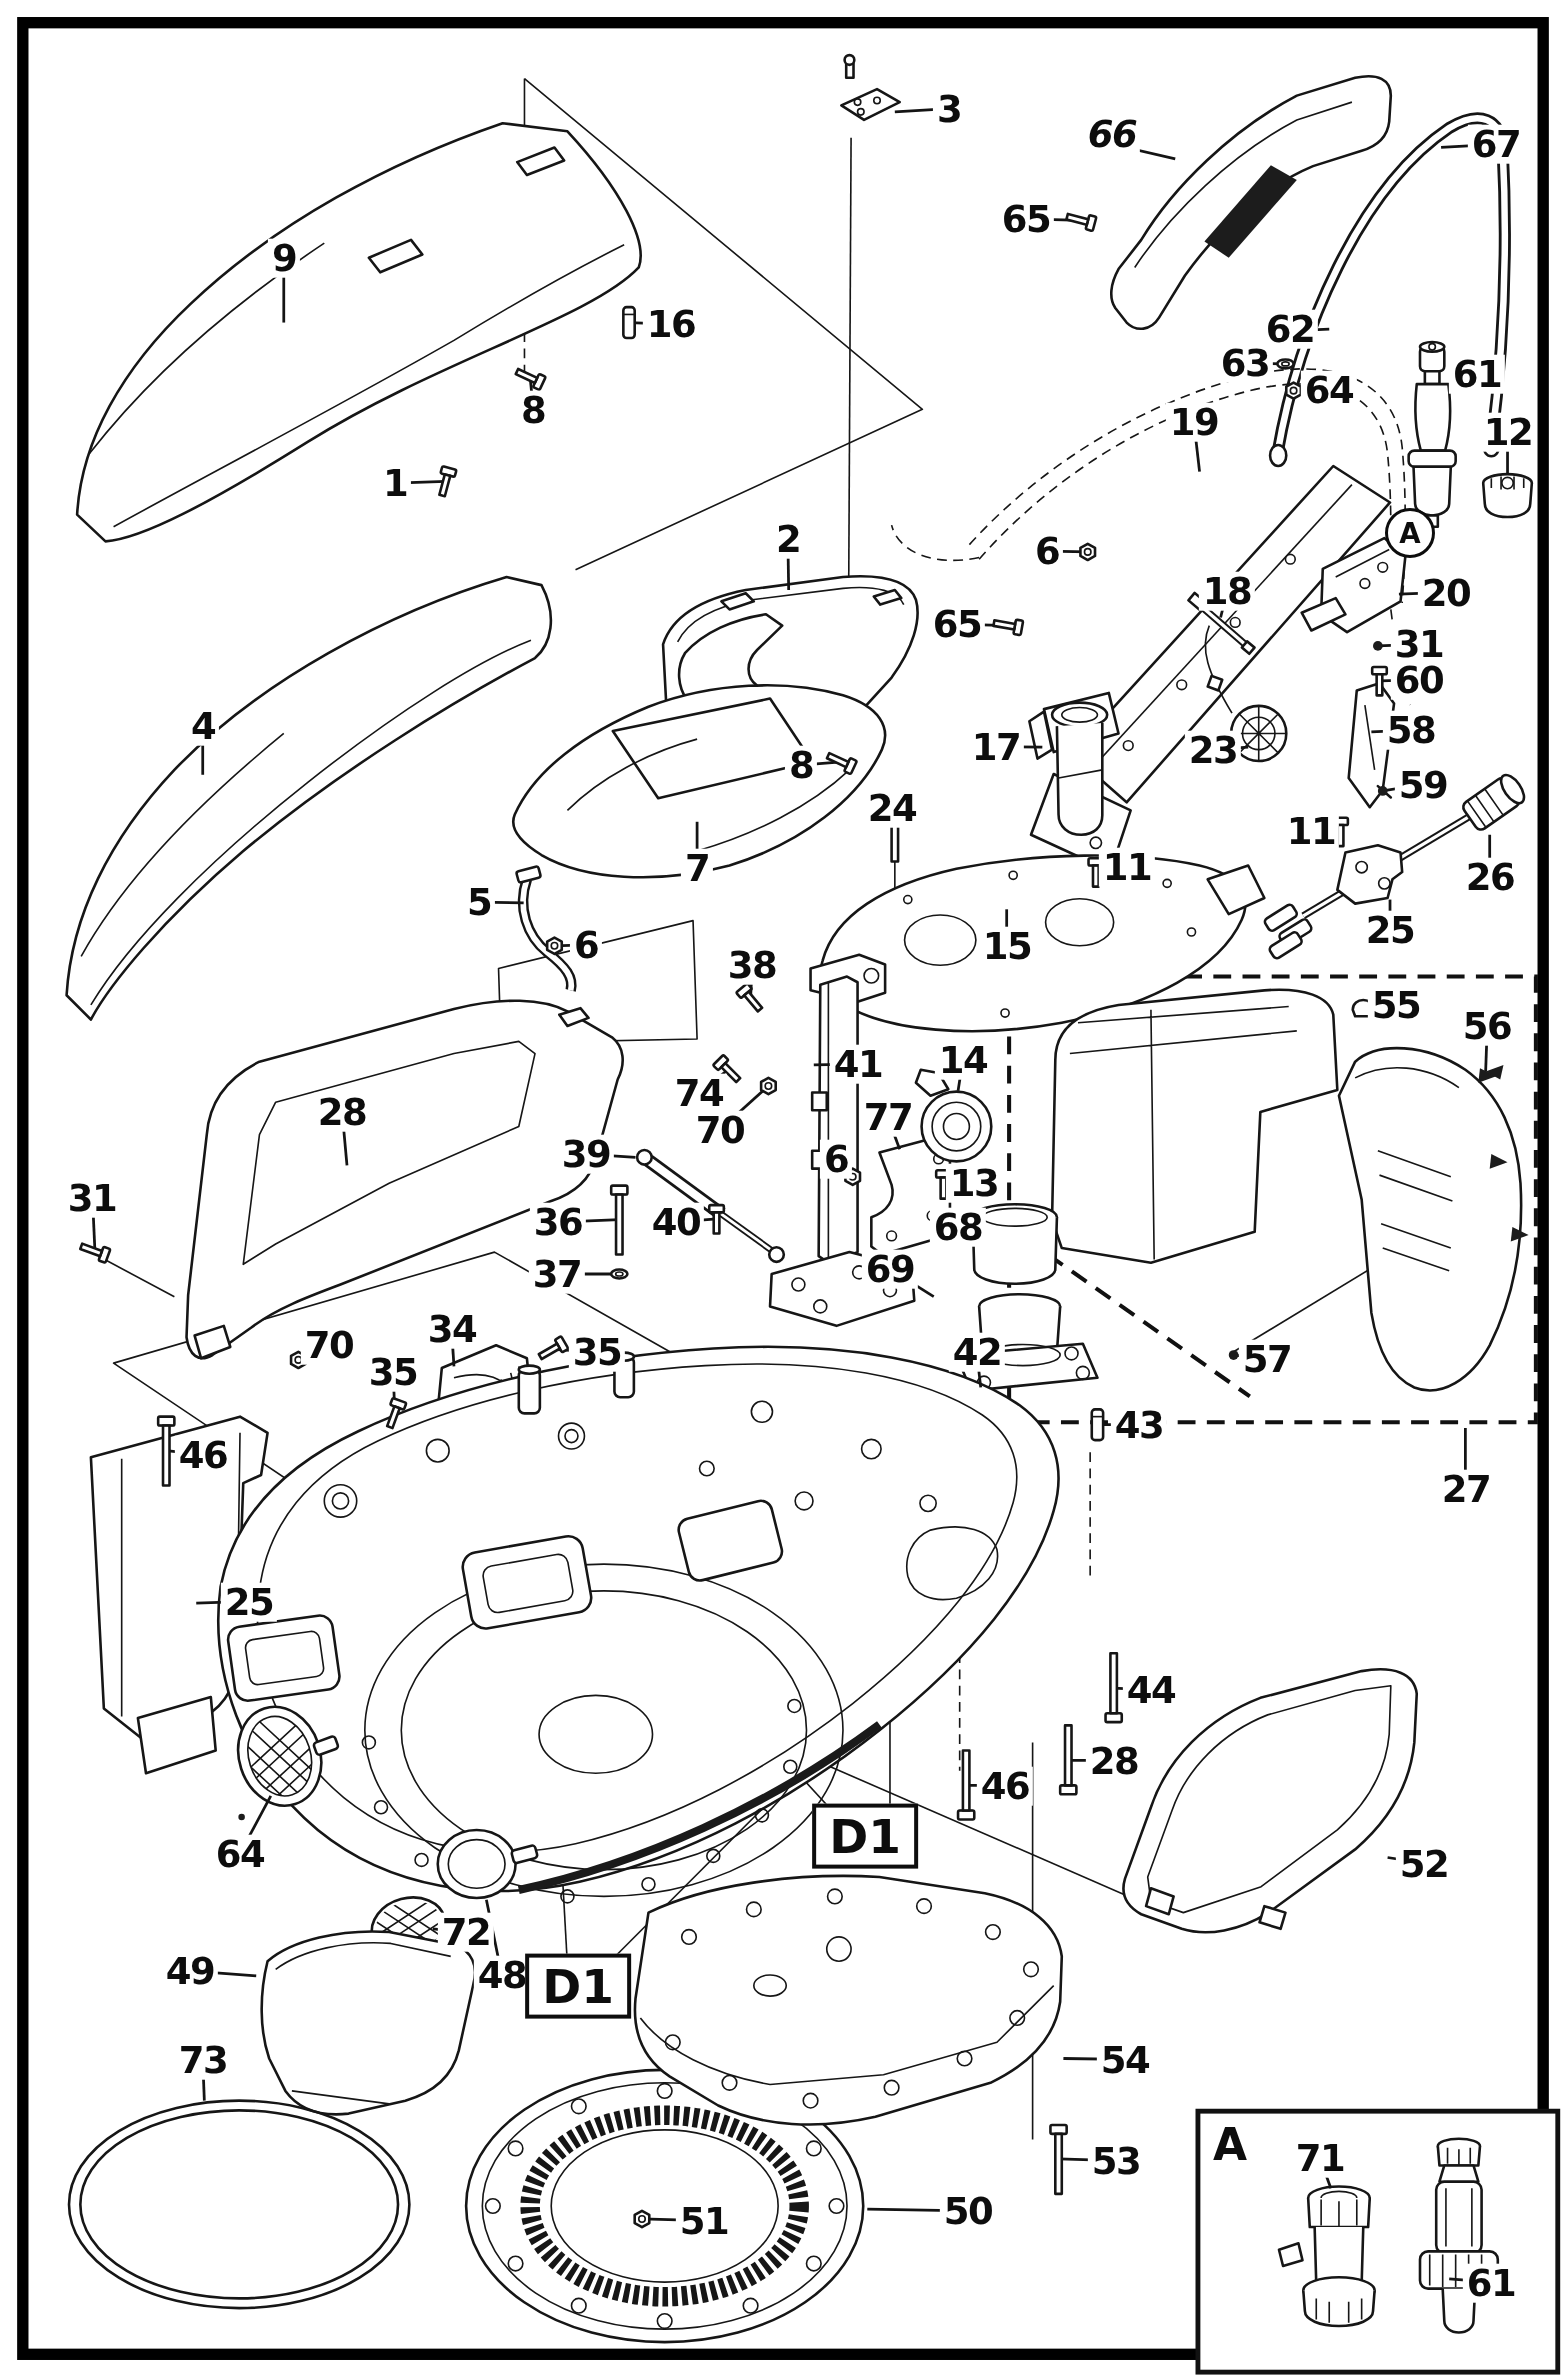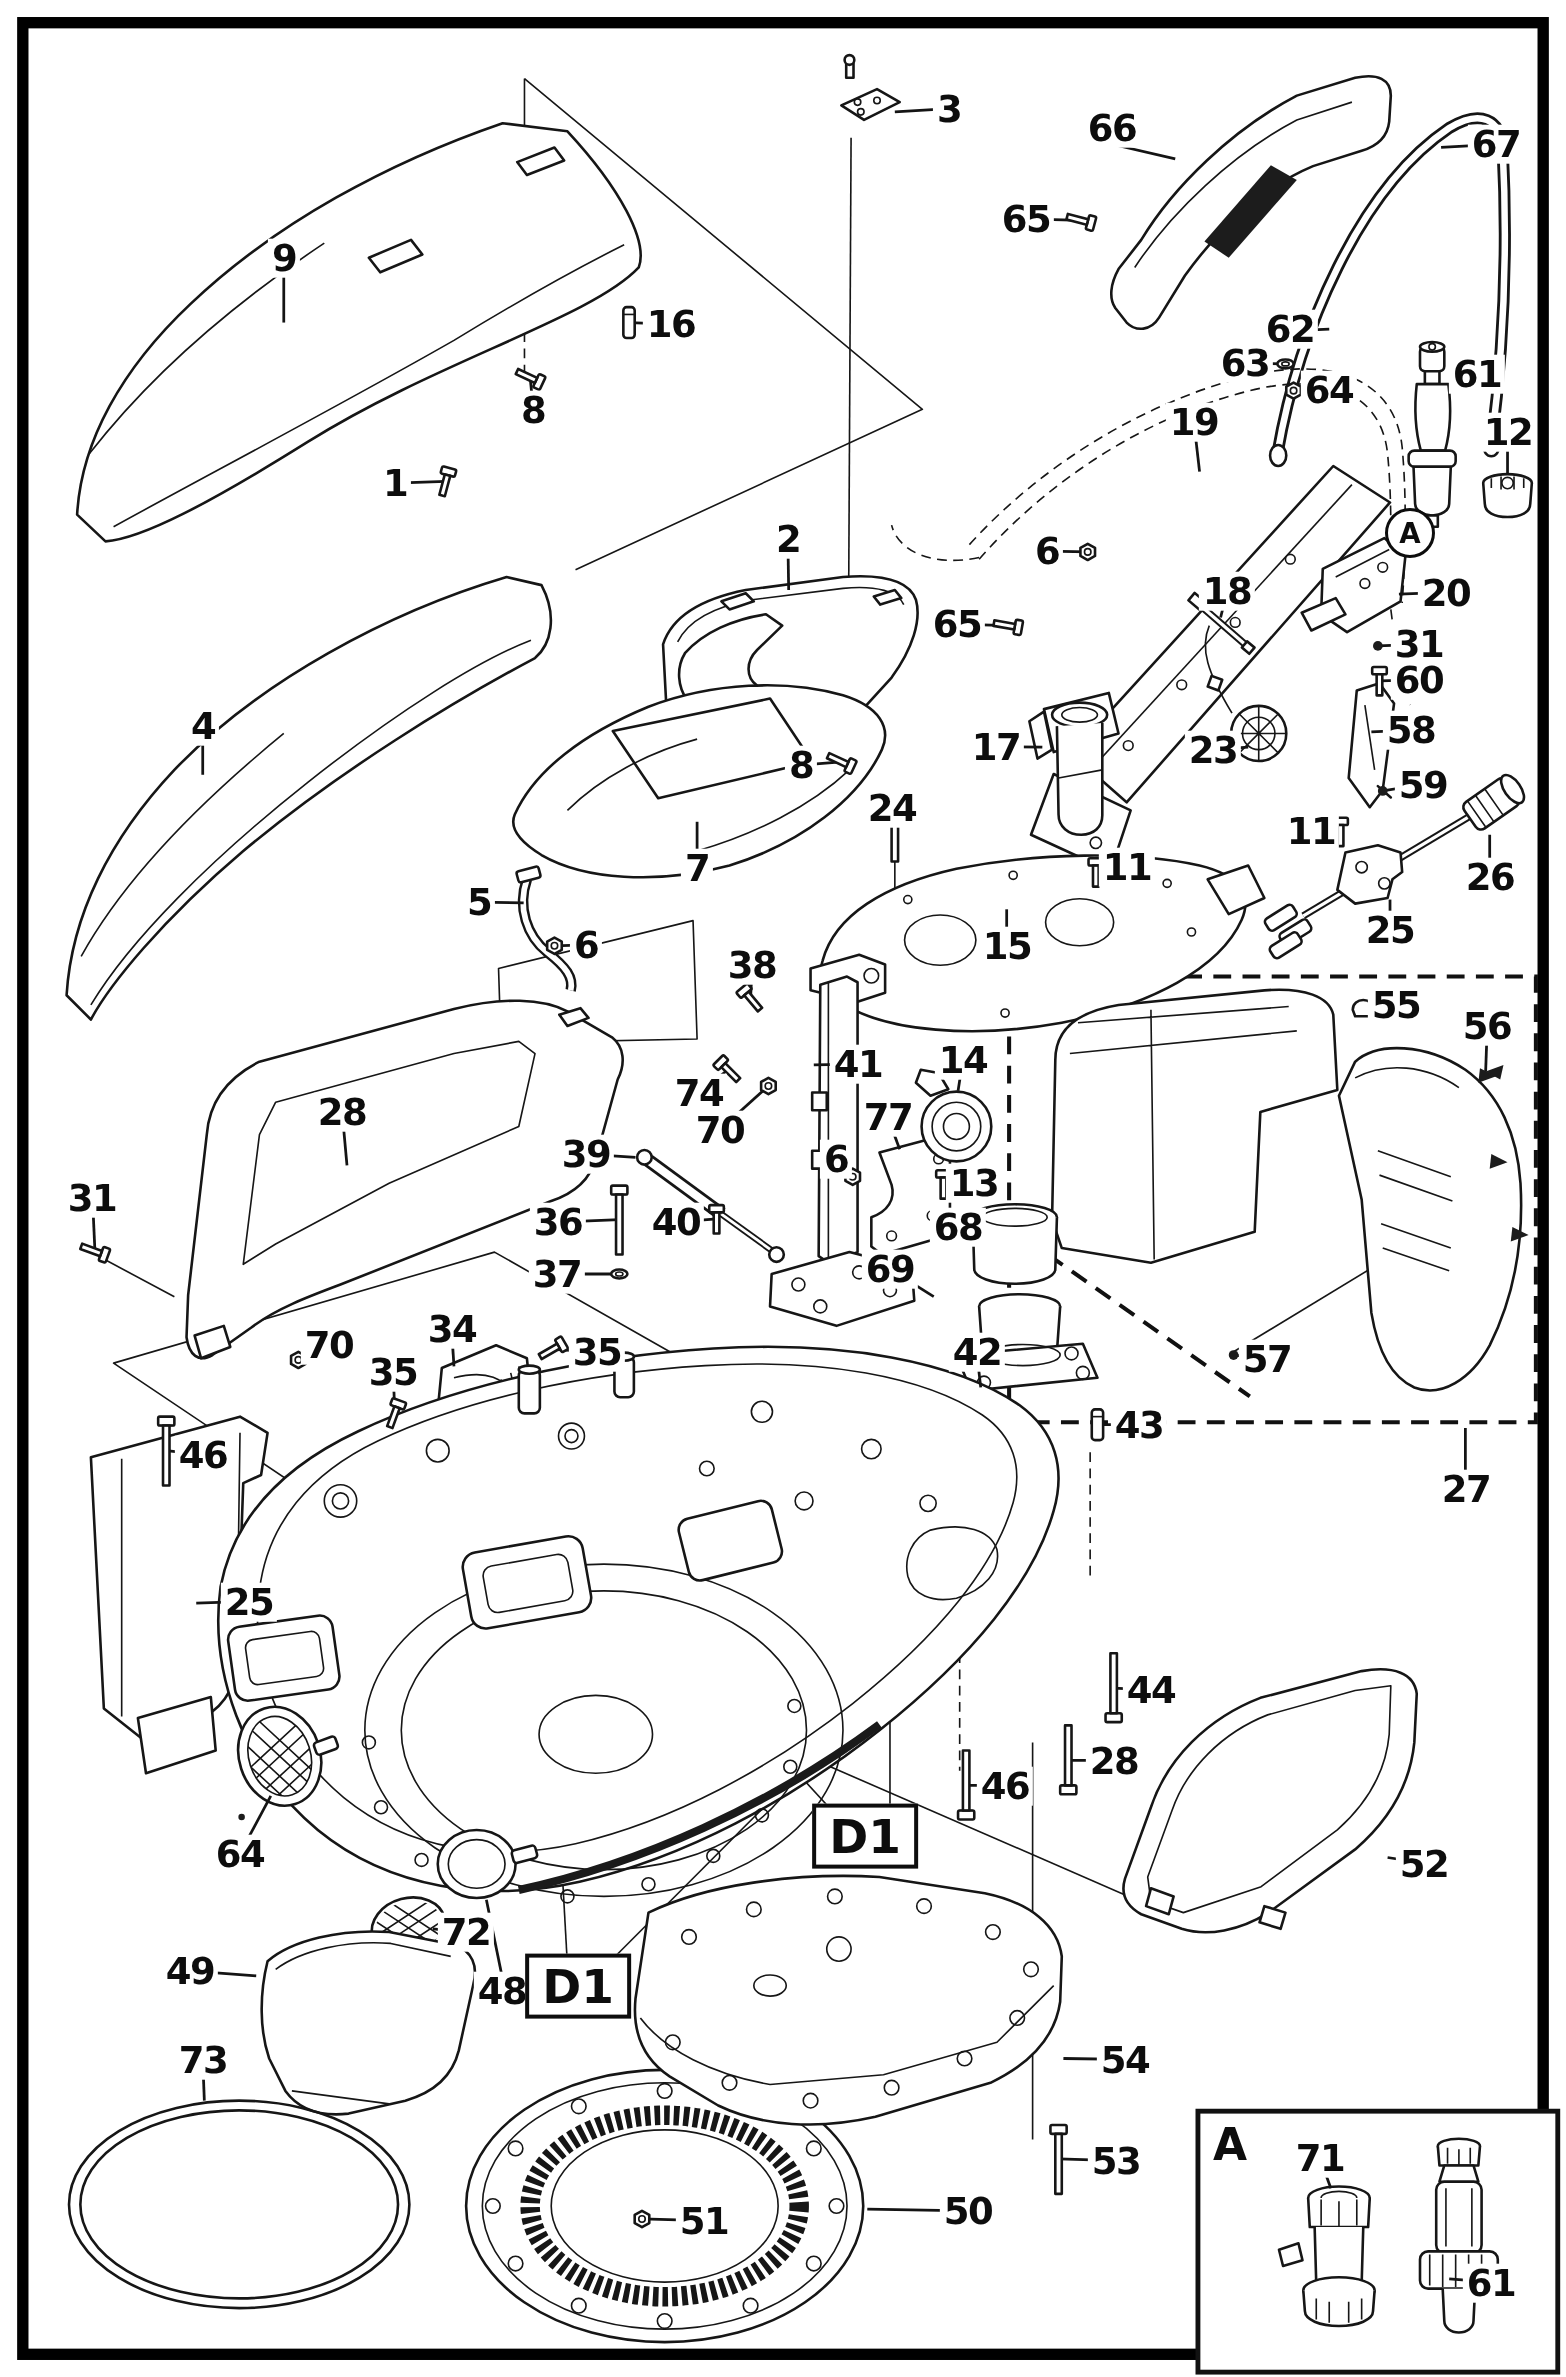--- a/index.html
+++ b/index.html
@@ -713,21 +713,21 @@
       <line x1="1757" y1="2299" x2="1712" y2="2292" stroke="#141414" stroke-width="3.4"></line>
       <line x1="1628" y1="2662" x2="1642" y2="2700" stroke="#141414" stroke-width="3.4"></line>
       <line x1="1840" y1="2816" x2="1788" y2="2812" stroke="#141414" stroke-width="3.4"></line>
     </svg>
 
 <div class="callout" style="left: 284px; top: 258px;">9</div>
     <div class="callout" style="left: 671px; top: 324px;">16</div>
     <div class="callout" style="left: 533px; top: 410px;">8</div>
     <div class="callout" style="left: 395px; top: 483px;">1</div>
     <div class="callout" style="left: 949px; top: 109px;">3</div>
-    <div class="callout" style="left: 1112px; top: 128px;">66</div>
+    <div class="callout" style="left: 1112px; top: 134px; font-style: italic;">66</div>
     <div class="callout" style="left: 1496px; top: 144px;">67</div>
     <div class="callout" style="left: 1026px; top: 219px;">65</div>
     <div class="callout" style="left: 1290px; top: 329px; text-align: center;">62</div>
     <div class="callout" style="left: 1245px; top: 363px;">63</div>
     <div class="callout" style="left: 1329px; top: 390px;">64</div>
     <div class="callout" style="left: 1477px; top: 374px;">61</div>
     <div class="callout" style="left: 1508px; top: 432px;">12</div>
     <div class="callout" style="left: 1194px; top: 422px;">19</div>
     <div class="callout" style="left: 788px; top: 539px;">2</div>
     <div class="callout" style="left: 1047px; top: 551px;">6</div>
@@ -777,21 +777,21 @@
     <div class="callout" style="left: 249px; top: 1602px;">25</div>
     <div class="callout" style="left: 1267px; top: 1359px;">57</div>
     <div class="callout" style="left: 1466px; top: 1489px;">27</div>
     <div class="callout" style="left: 1139px; top: 1425px;">43</div>
     <div class="callout" style="left: 977px; top: 1352px;">42</div>
     <div class="callout" style="left: 1151px; top: 1690px;">44</div>
     <div class="callout" style="left: 1114px; top: 1761px;">28</div>
     <div class="callout" style="left: 1005px; top: 1786px;">46</div>
     <div class="callout" style="left: 240px; top: 1854px;">64</div>
     <div class="callout" style="left: 466px; top: 1932px;">72</div>
-    <div class="callout" style="left: 502px; top: 1975px; margin-top: 16px;">48</div>
+    <div class="callout" style="left: 502px; top: 1975px;">48</div>
     <div class="callout" style="left: 190px; top: 1971px;">49</div>
     <div class="callout" style="left: 203px; top: 2060px;">73</div>
     <div class="callout" style="left: 704px; top: 2221px;">51</div>
     <div class="callout" style="left: 968px; top: 2211px;">50</div>
     <div class="callout" style="left: 1125px; top: 2060px;">54</div>
     <div class="callout" style="left: 1116px; top: 2161px;">53</div>
     <div class="callout" style="left: 1424px; top: 1864px; text-align: center;">52</div>
     <div class="callout" style="left: 1320px; top: 2158px;">71</div>
     <div class="callout" style="left: 1491px; top: 2283px;">61</div>
     <div class="boxed" style="left: 865px; top: 1836px;">D1</div>

